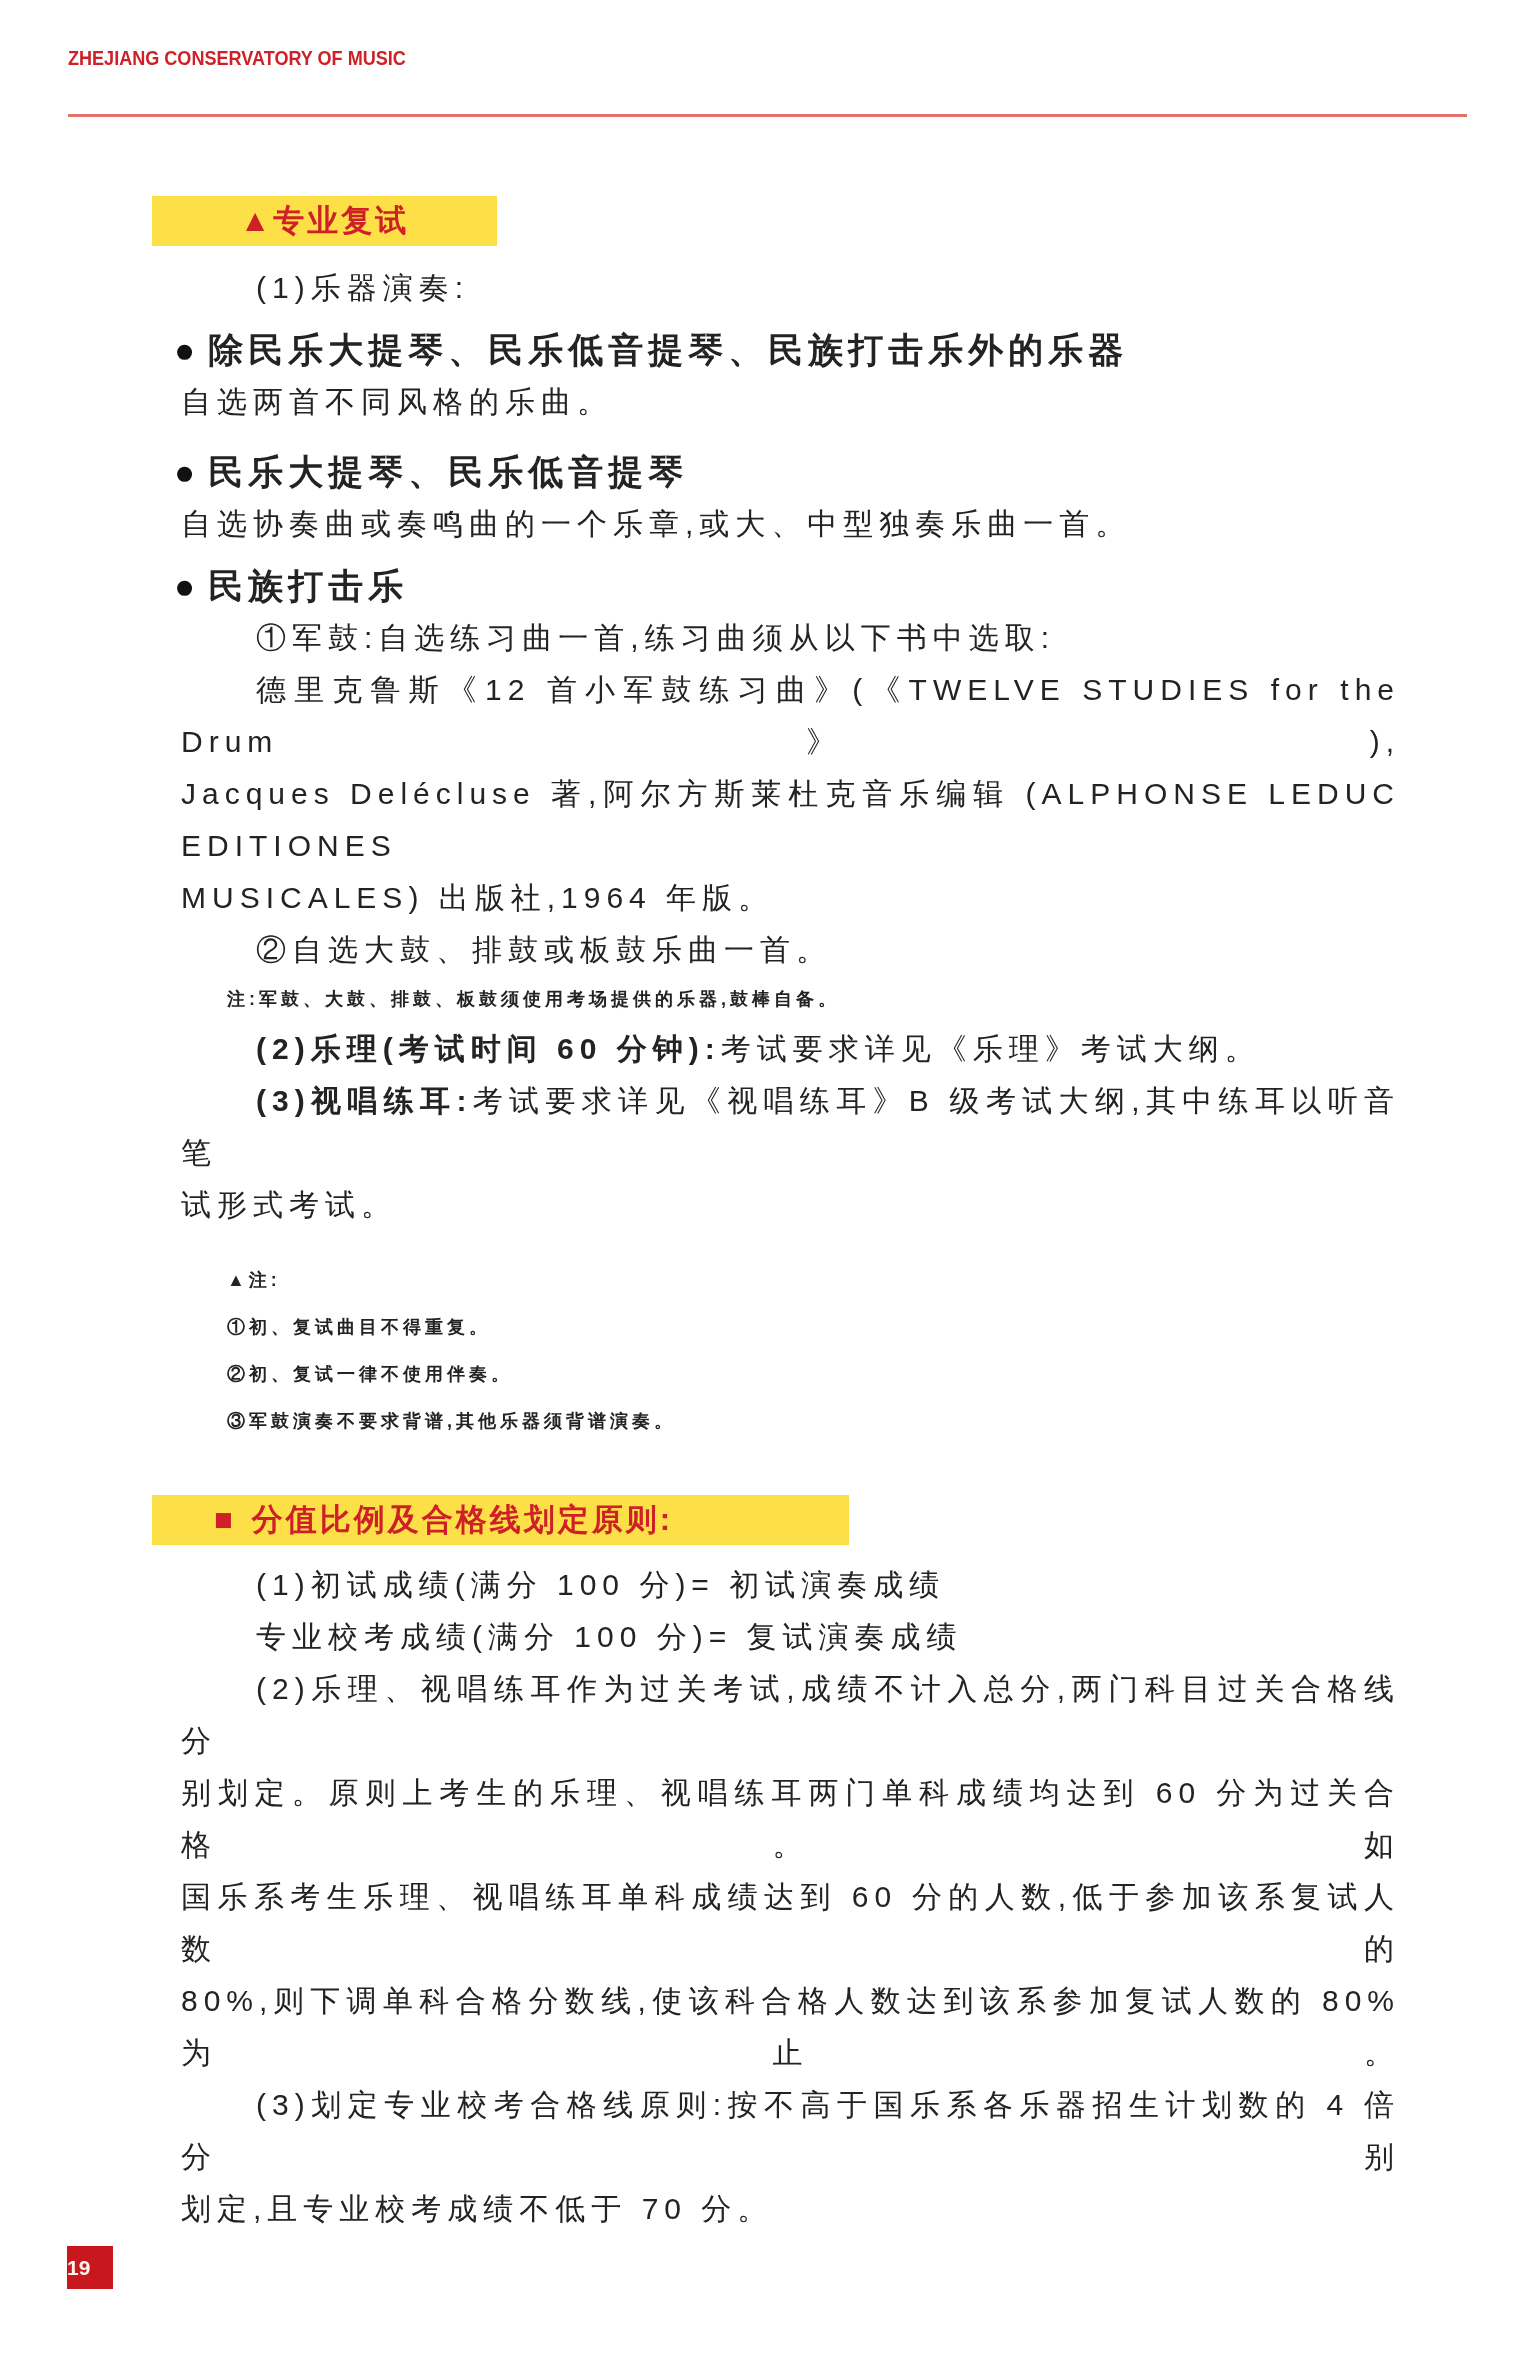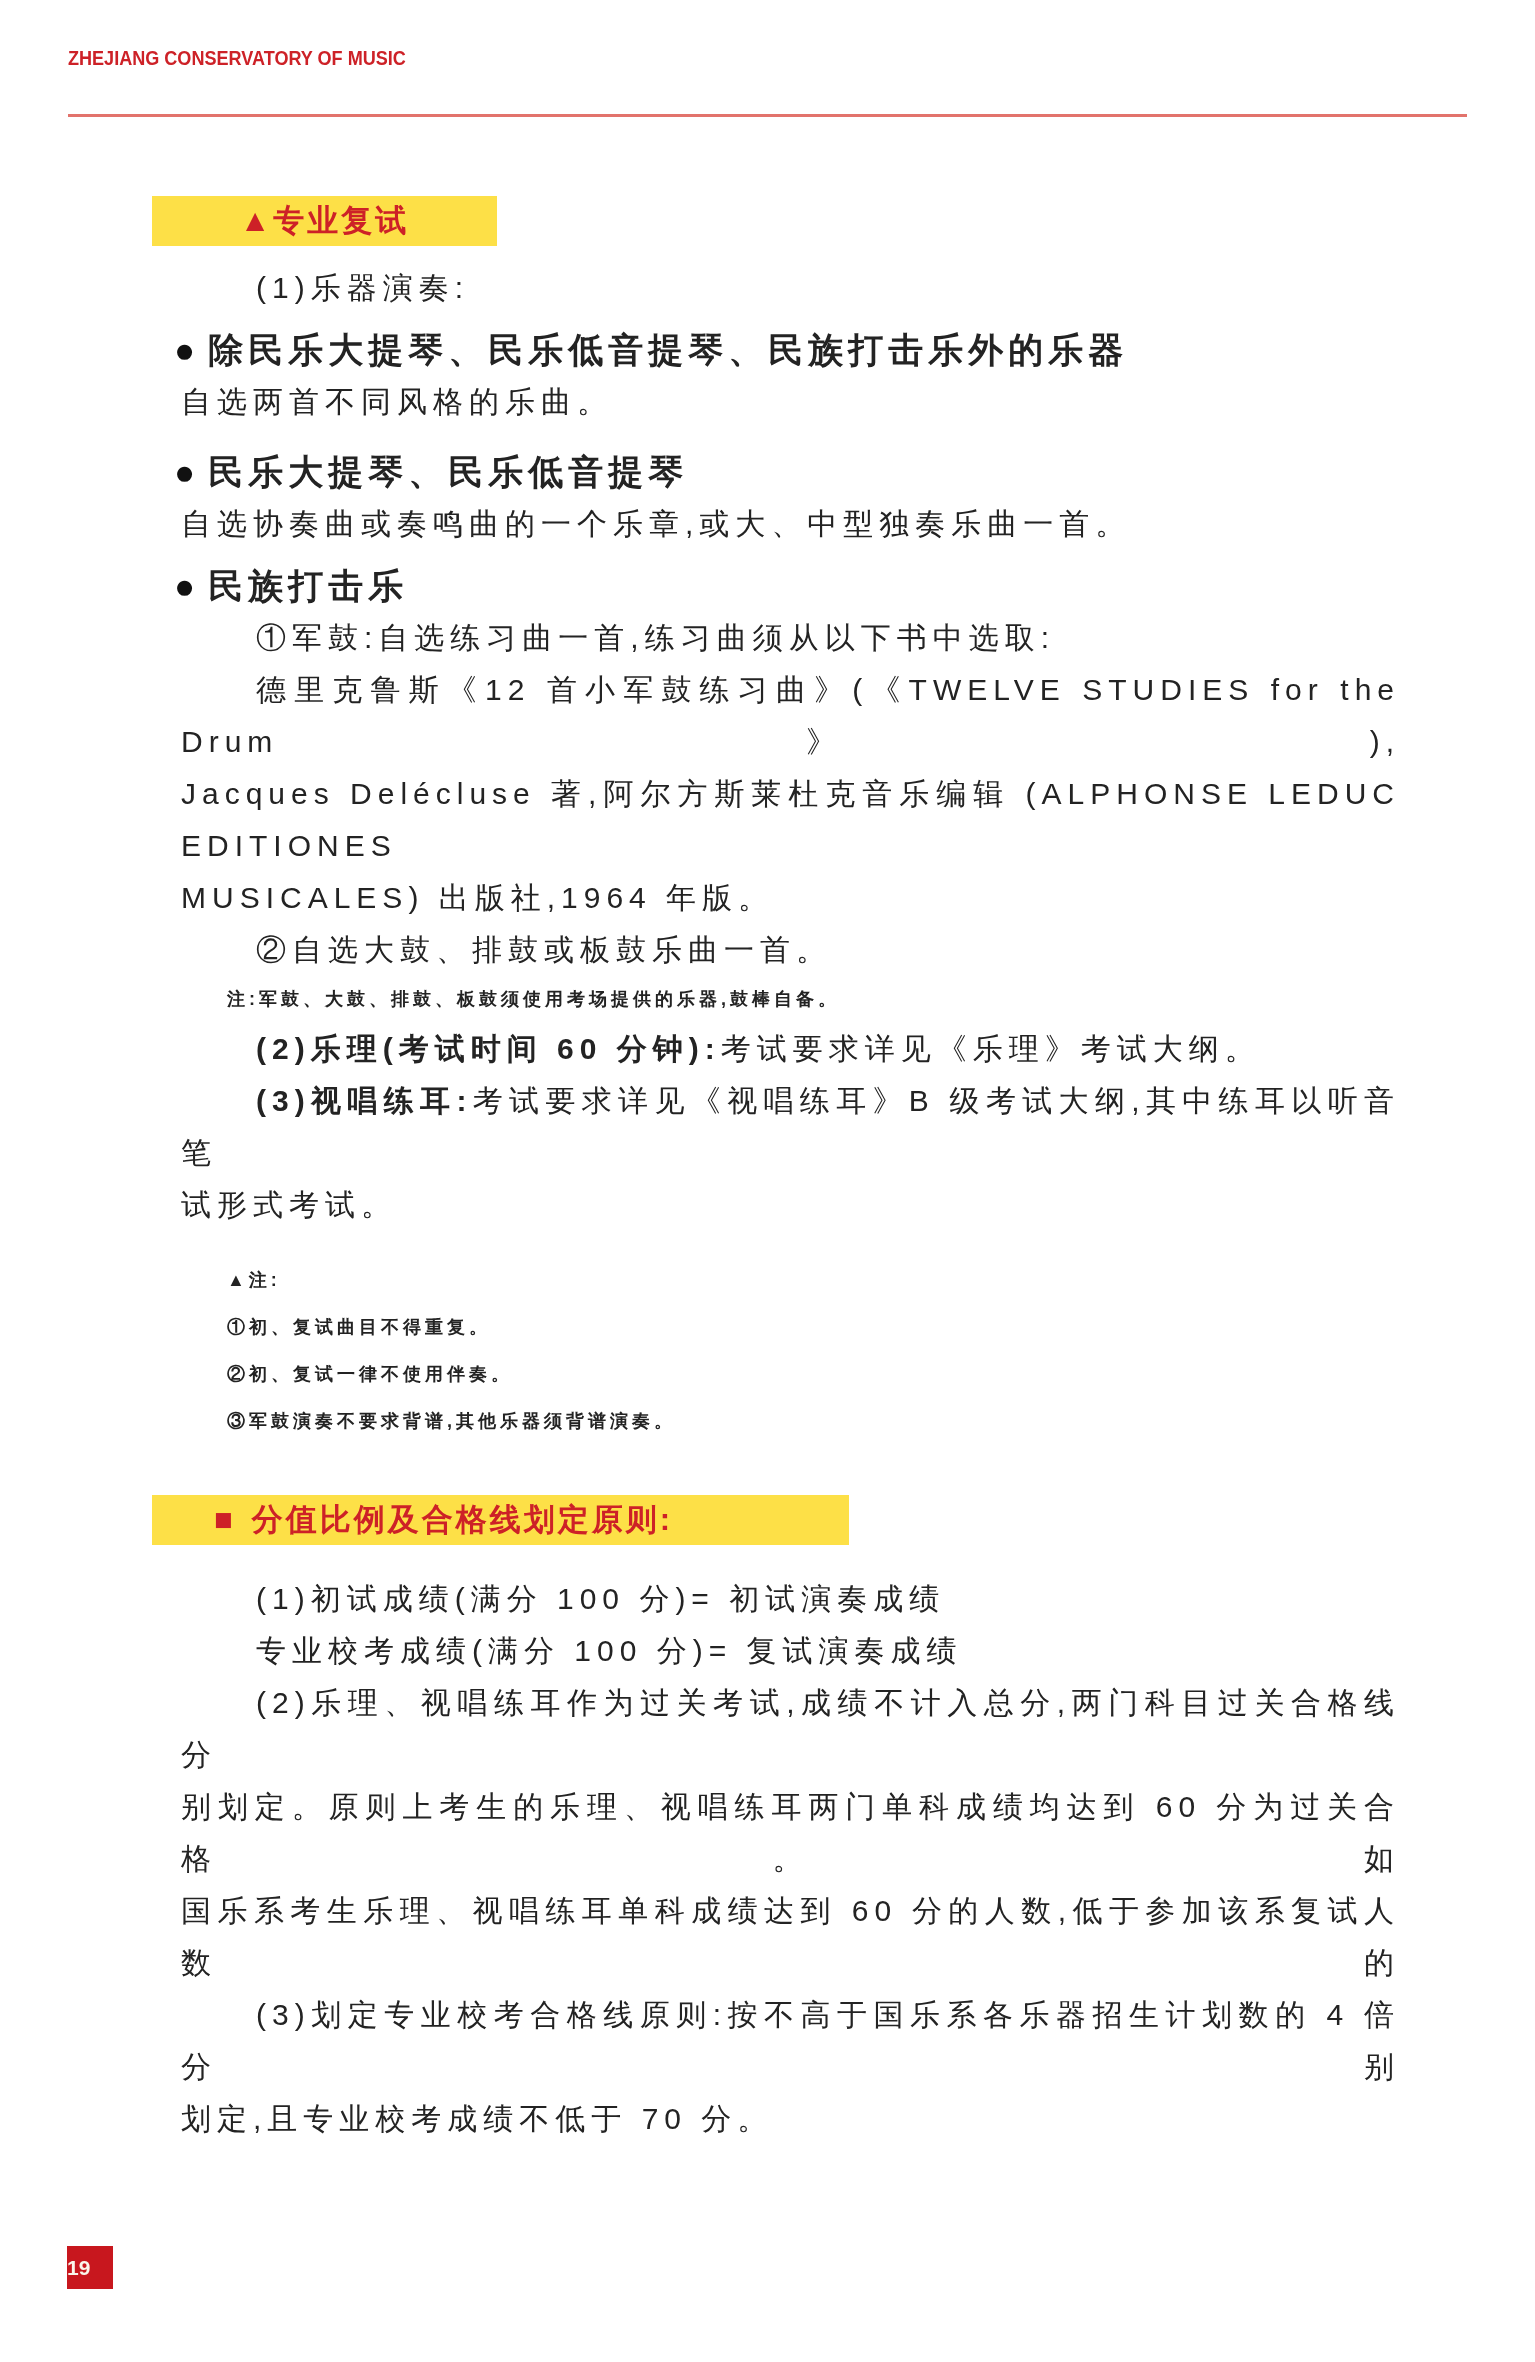--- a/index.html
+++ b/index.html
@@ -6,21 +6,21 @@
   .page{position:relative;width:1535px;height:2362px;background:#ffffff;overflow:hidden;
         font-family:"Liberation Sans",sans-serif;}
   
   .hdr{position:absolute;left:68px;top:46px;color:#cd2127;font-size:21px;font-weight:bold;
        letter-spacing:0px;transform:scaleX(0.86);transform-origin:left center;white-space:nowrap;}
   .rule{position:absolute;left:68px;top:114px;width:1399px;height:3px;background:#e2736c;}
   
   .content{position:absolute;left:152px;top:196px;width:1248px;color:#232323;}
   .bar{background:#fde047;height:50px;display:flex;align-items:center;box-sizing:border-box;}
   .bar1{width:345px;justify-content:center;margin-bottom:16px;}
-  .bar2{width:697px;padding-left:62px;margin-top:50px;margin-bottom:28px;}
+  .bar2{width:697px;padding-left:62px;margin-top:50px;margin-bottom:14px;}
   .bar-title{color:#cd2127;font-weight:bold;font-size:31px;letter-spacing:3px;white-space:nowrap;}
   .mk{color:#cd2127;font-style:normal;}
   .mk-sq{margin-right:16px;}
   
   .t{font-size:30px;line-height:52px;letter-spacing:6px;text-align:justify;margin-left:29px;}
   .full{text-align-last:justify;text-justify:inter-character;}
   .ind{text-indent:75px;}
   .b{font-weight:bold;}
   .bh{font-weight:bold;font-size:35px;line-height:52px;letter-spacing:5px;margin-left:22px;white-space:nowrap;}
   .bh .bullet{margin-right:8px;color:#111;}
@@ -72,20 +72,21 @@
 
     <div class="bar bar2">
       <span class="bar-title"><i class="mk mk-sq">■</i><span>分值比例及合格线划定原则:</span></span>
     </div>
 
     <div class="t ind">(1)初试成绩(满分 100 分)= 初试演奏成绩</div>
     <div class="t ind">专业校考成绩(满分 100 分)= 复试演奏成绩</div>
     <div class="t ind full">(2)乐理、视唱练耳作为过关考试,成绩不计入总分,两门科目过关合格线分</div>
     <div class="t full">别划定。原则上考生的乐理、视唱练耳两门单科成绩均达到 60 分为过关合格。如</div>
     <div class="t full">国乐系考生乐理、视唱练耳单科成绩达到 60 分的人数,低于参加该系复试人数的</div>
+    <div class="t full">80%,则下调单科合格分数线,使该科合格人数达到该系参加复试人数的 80% 为止。</div>
     <div class="t ind full">(3)划定专业校考合格线原则:按不高于国乐系各乐器招生计划数的 4 倍分别</div>
     <div class="t">划定,且专业校考成绩不低于 70 分。</div>
 
   </div>
 
   <div class="pagebox">
     <span>19</span>
   </div>
 
 </div>

